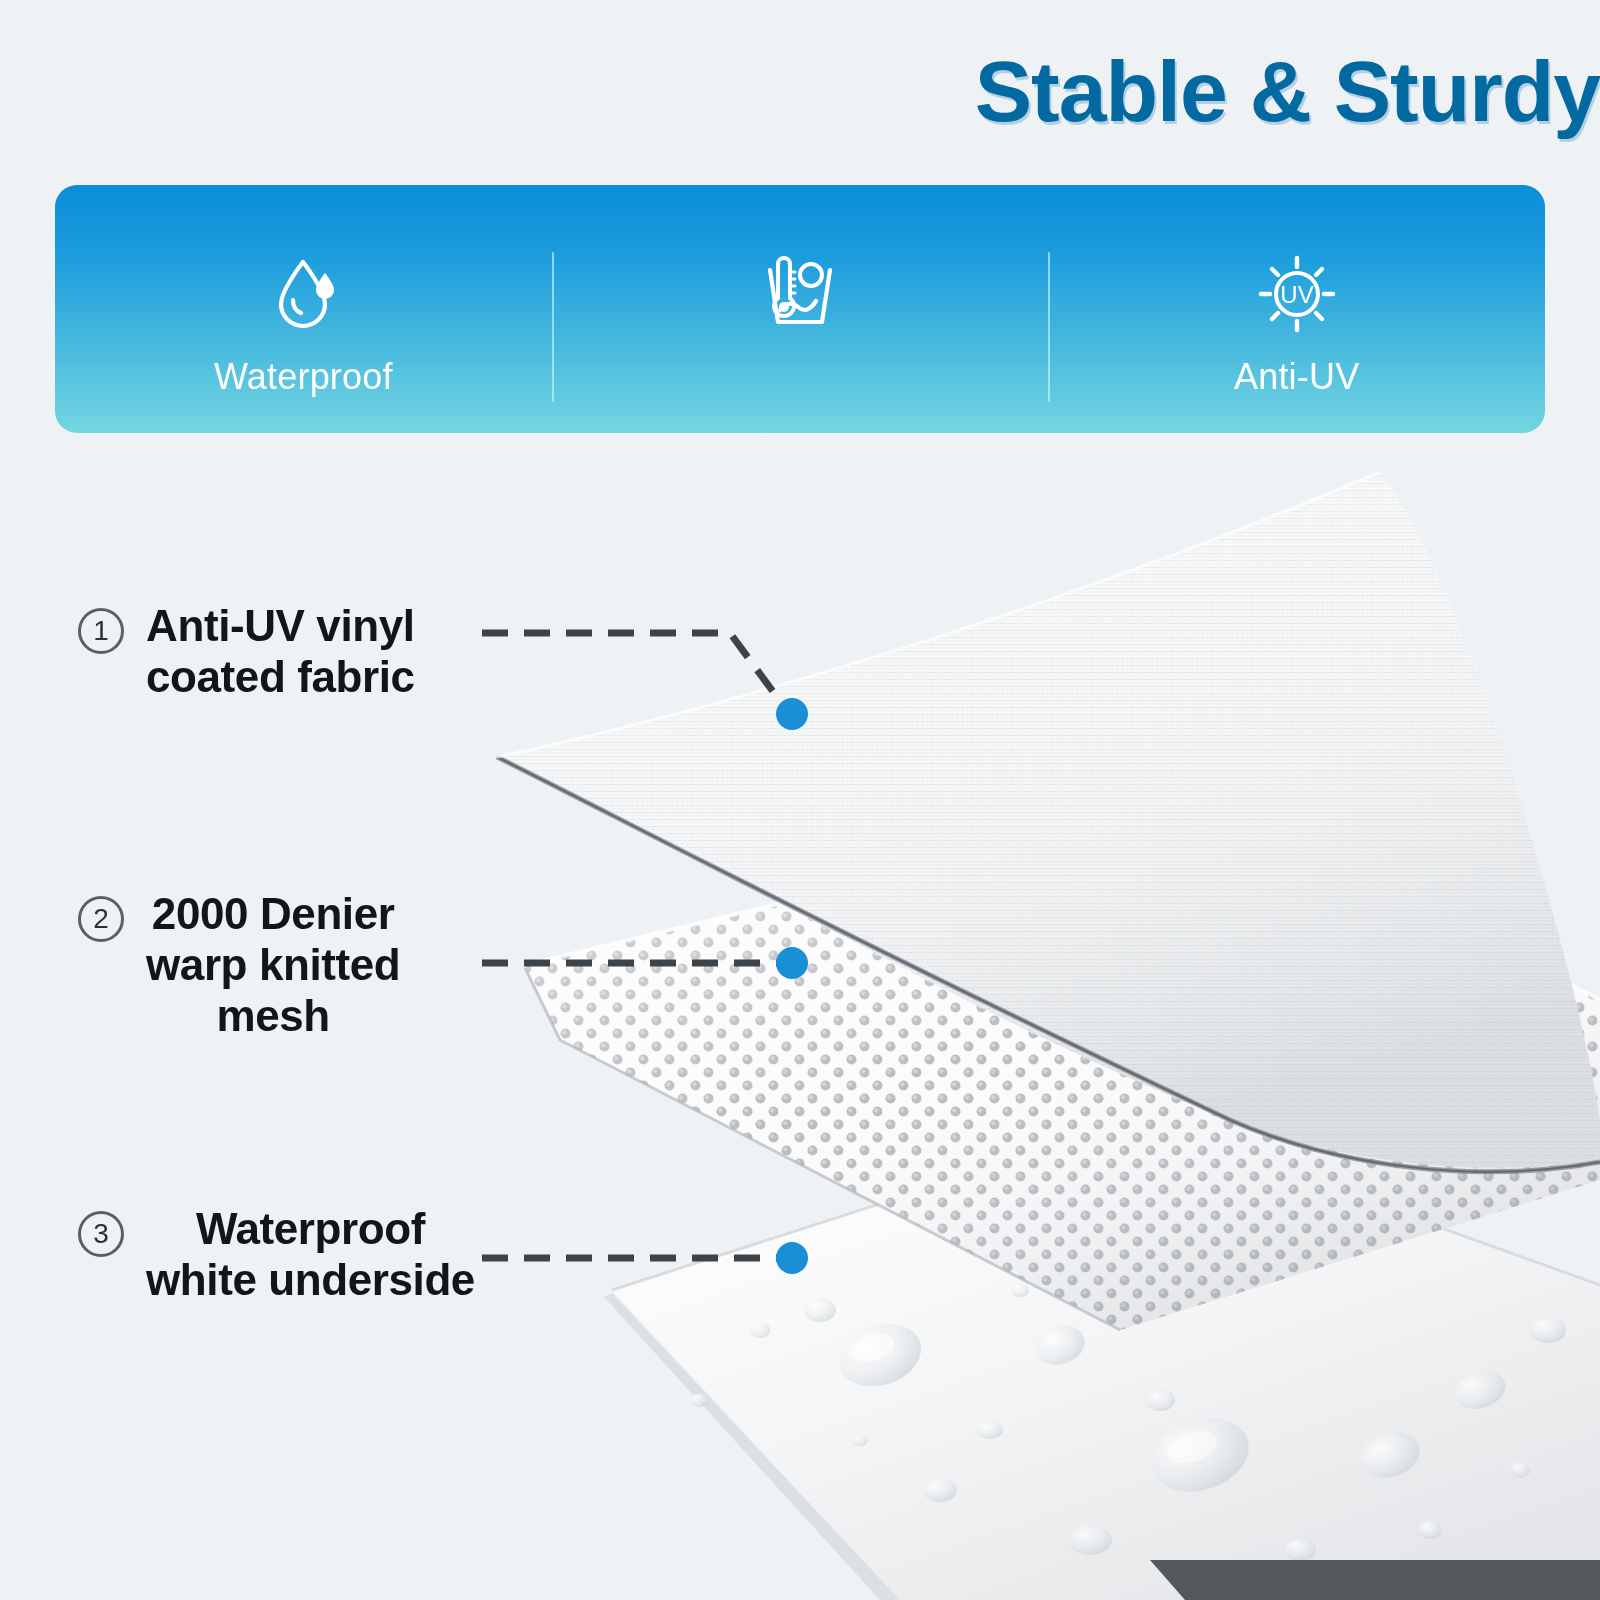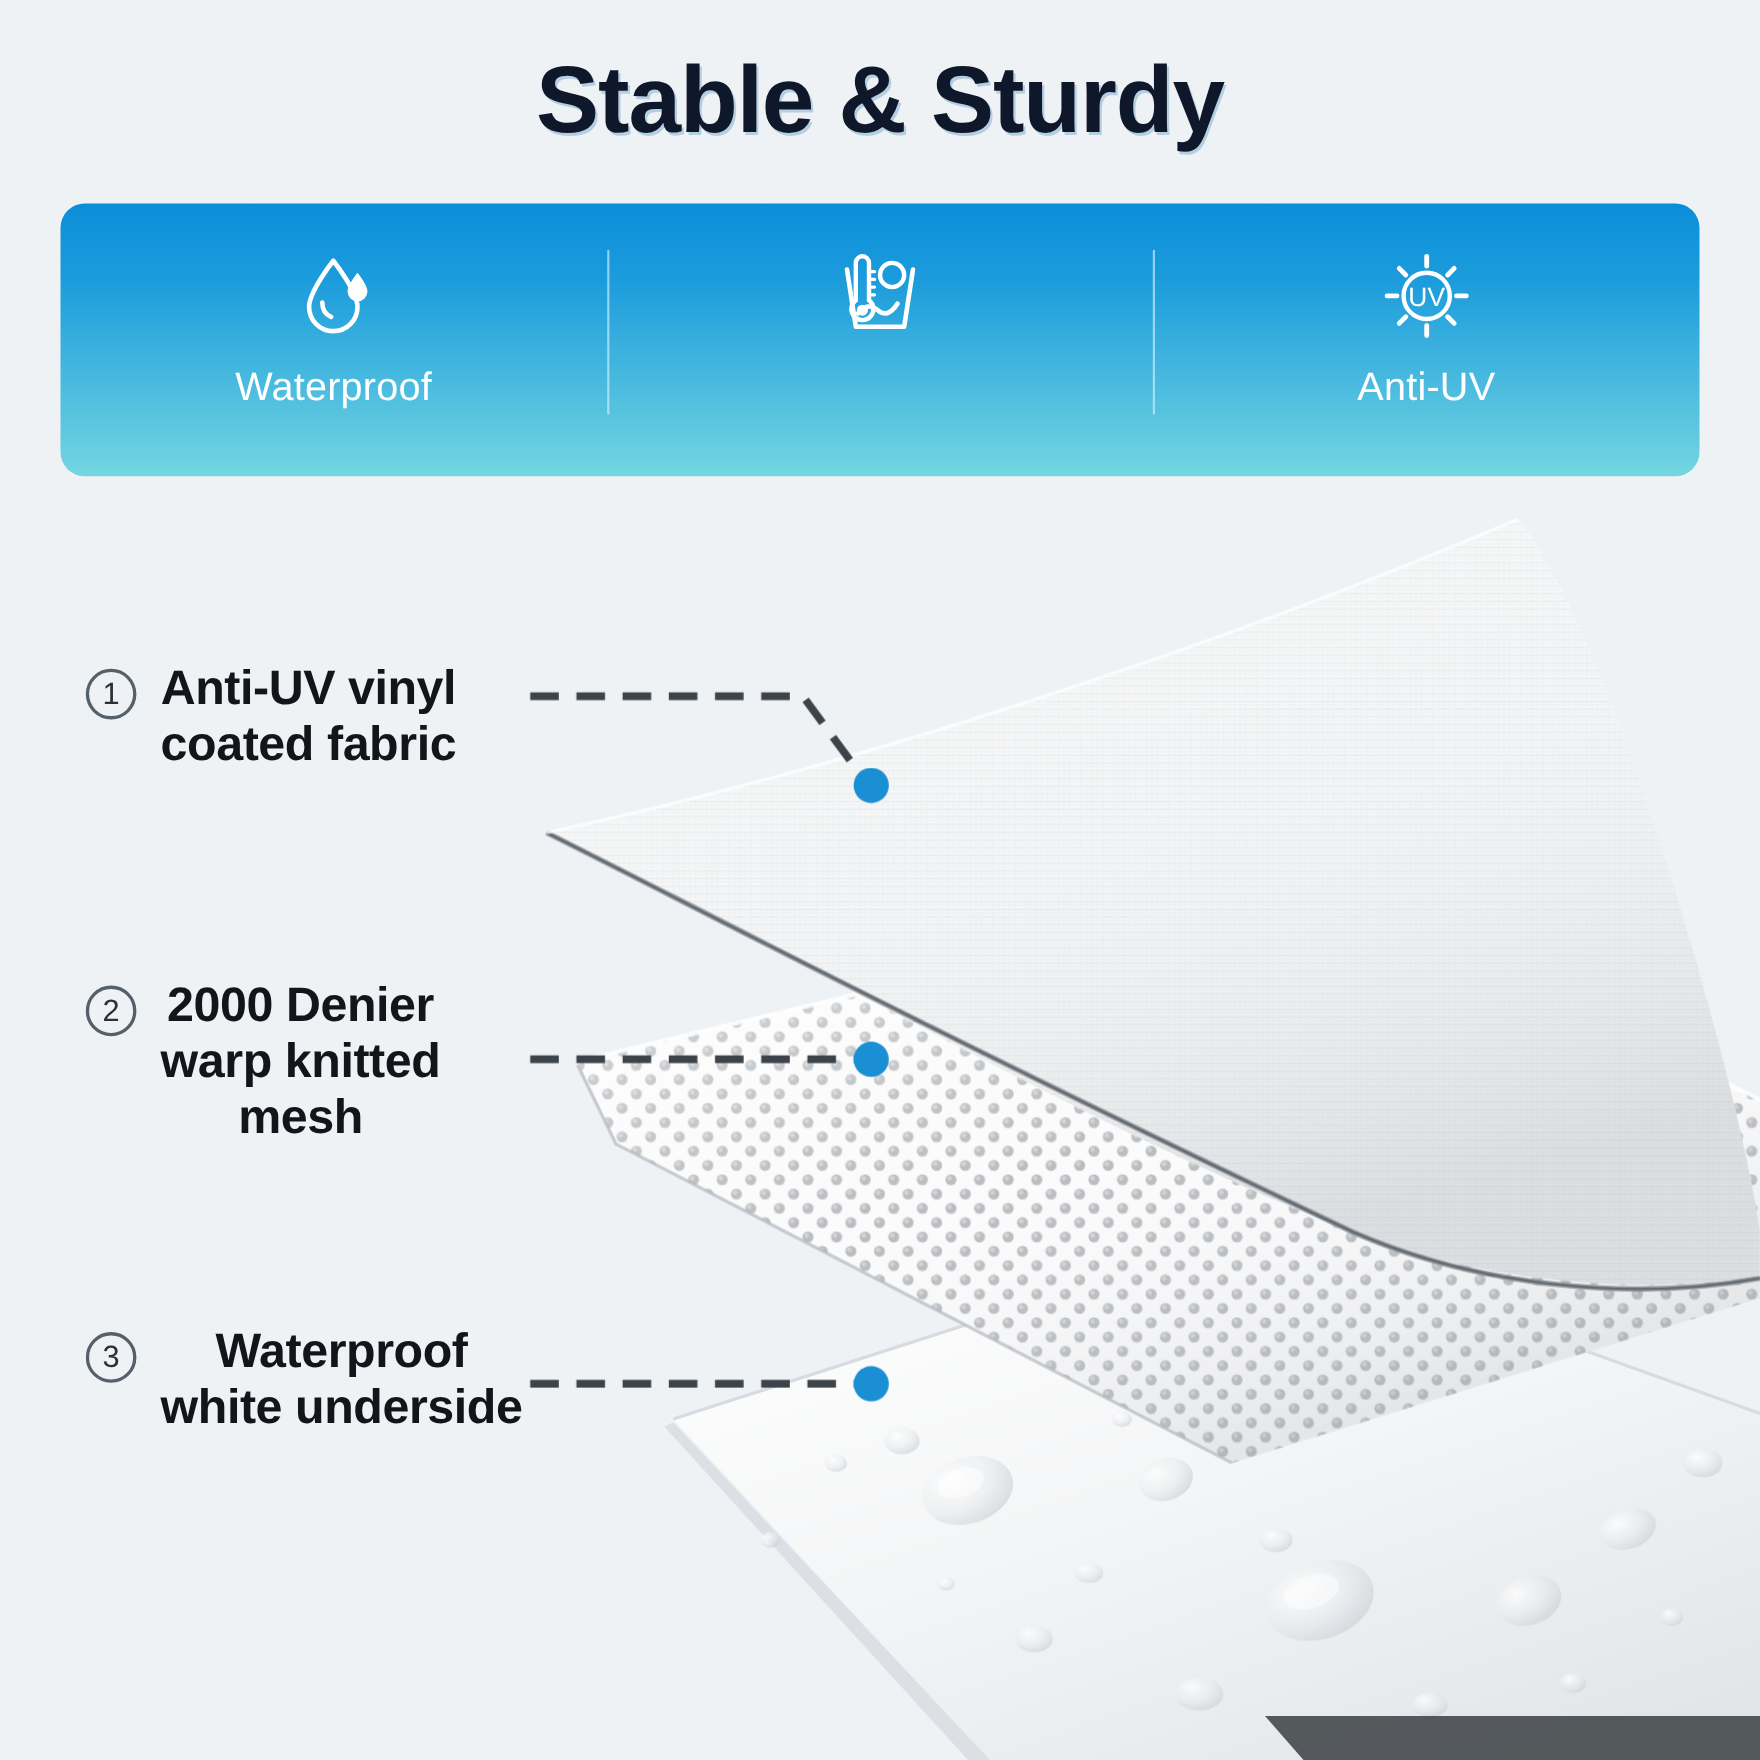--- a/index.html
+++ b/index.html
@@ -8,25 +8,25 @@
     background:#eff2f5;
     font-family:"Liberation Sans", sans-serif;
     position:relative;
     overflow:hidden;
   }
 
   
   .title {
     position:absolute;
     top:42px; left:0; width:100%;
-    text-align:center;
+    text-align:right;
     font-size:86px;
     font-weight:bold;
     letter-spacing:-1px;
-    color:#0f172a;
+    color:#0369a1;
     text-shadow:2px 3px 0 rgba(30,120,175,0.28);
   }
 
   
   .feature-bar {
     position:absolute;
     left:55px; top:185px;
     width:1490px; height:248px;
     border-radius:22px;
     background:linear-gradient(180deg,#0a8ed9 0%, #1c9cdc 28%, #4cbcdf 68%, #74d6e1 100%);
@@ -34,20 +34,21 @@
     overflow:hidden;
   }
   .feature {
     flex:1 1 0;
     position:relative;
     display:flex;
     flex-direction:column;
     align-items:center;
     justify-content:flex-start;
     padding-top:36px;
+    margin-top:25px;
   }
   .feature + .feature::before {
     content:"";
     position:absolute;
     left:0; top:42px;
     width:2px; height:150px;
     background:rgba(210,240,255,0.65);
     border-radius:2px;
   }
   .feature .ic {

